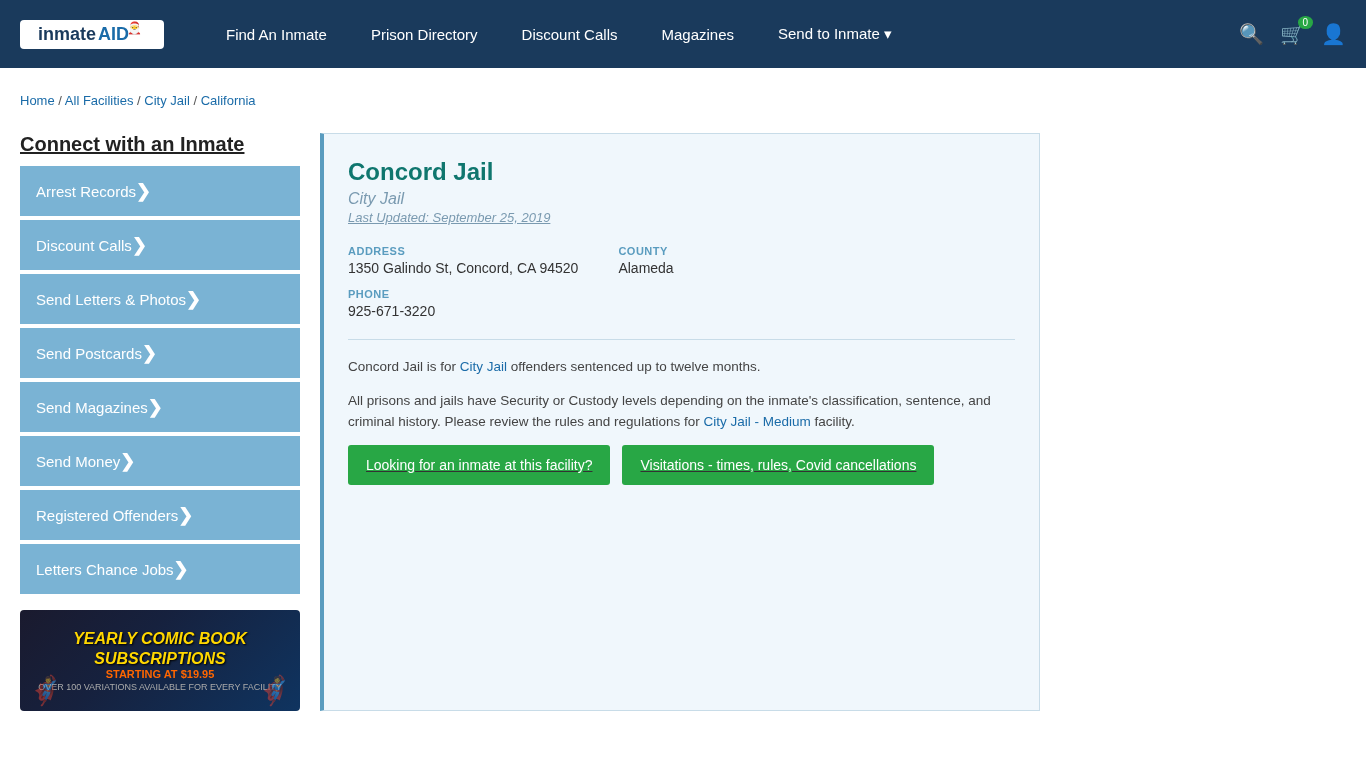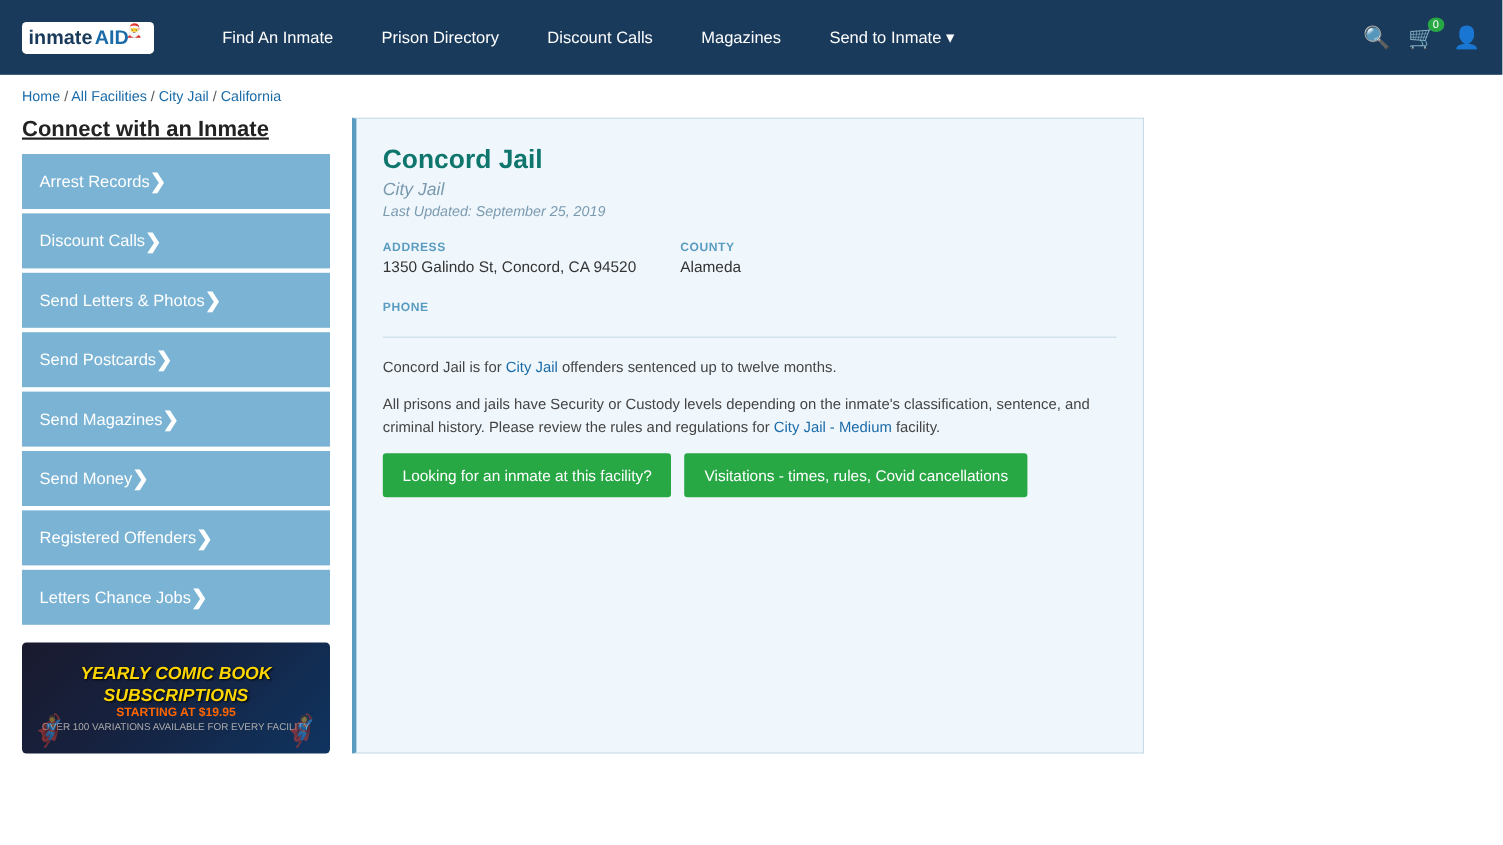--- a/index.html
+++ b/index.html
@@ -14,21 +14,21 @@
       height: 68px;
     }
     .nav-logo {
       margin-right: 40px;
       display: flex;
       align-items: center;
     }
     .logo-box {
       background: #fff;
       border-radius: 4px;
-      padding: 4px 6px;
+      padding: 4px 18px;
       display: flex;
       align-items: center;
       gap: 2px;
     }
     .logo-text-inmate { color: #1a3a5c; font-weight: 900; font-size: 18px; }
     .logo-hat { color: #e53e3e; font-size: 12px; position: relative; top: -6px; left: -4px; }
     .nav-links {
       display: flex;
       align-items: center;
       gap: 0;
@@ -60,21 +60,21 @@
       border-radius: 50%;
       font-size: 10px;
       padding: 1px 5px;
       position: absolute;
       top: -6px;
       right: -8px;
     }
 
     
     .breadcrumb {
-      padding: 12px 20px;
+      padding: 25px 20px;
       font-size: 13px;
     }
     .breadcrumb a { color: #1a6ba8; text-decoration: none; }
     .breadcrumb span { color: #555; }
 
     
     .main-container {
       display: flex;
       padding: 0 20px 20px 20px;
       gap: 20px;
@@ -166,25 +166,26 @@
       font-size: 16px;
       color: #7a9ab0;
       font-style: italic;
       margin-bottom: 2px;
     }
     .last-updated {
       font-size: 13px;
       color: #7a9ab0;
       font-style: italic;
       margin-bottom: 20px;
+      text-decoration: underline;
     }
     .info-grid {
       display: flex;
       gap: 40px;
-      margin-bottom: 24px;
+      margin-bottom: 12px;
     }
     .info-block { }
     .info-label {
       font-size: 11px;
       color: #5a9cbf;
       font-weight: bold;
       letter-spacing: 0.5px;
       text-transform: uppercase;
       margin-bottom: 3px;
     }
@@ -206,20 +207,21 @@
       line-height: 1.6;
       margin-bottom: 12px;
     }
     .description-block a {
       color: #1a6ba8;
       text-decoration: none;
     }
     .action-buttons {
       display: flex;
       gap: 12px;
+      text-decoration: underline;
     }
     .btn-green {
       background: #28a745;
       color: #fff;
       border: none;
       padding: 12px 18px;
       font-size: 14px;
       cursor: pointer;
       border-radius: 3px;
     }
@@ -320,20 +322,21 @@
         <div class="info-label">ADDRESS</div>
         <div class="info-value">1350 Galindo St, Concord, CA 94520</div>
       </div>
       <div class="info-block">
         <div class="info-label">COUNTY</div>
         <div class="info-value">Alameda</div>
       </div>
     </div>
     <div class="info-phone-block">
       <div class="info-label">PHONE</div>
+      <div class="info-value">925-671-3220</div>
     </div>
 
     <hr class="divider">
 
     <div class="description-block">
       <p>
         Concord Jail is for <a href="#">City Jail</a> offenders sentenced up to twelve months.
       </p>
       <p>
         All prisons and jails have Security or Custody levels depending on the inmate's classification, sentence, and criminal history. Please review the rules and regulations for <a href="#">City Jail - Medium</a> facility.

